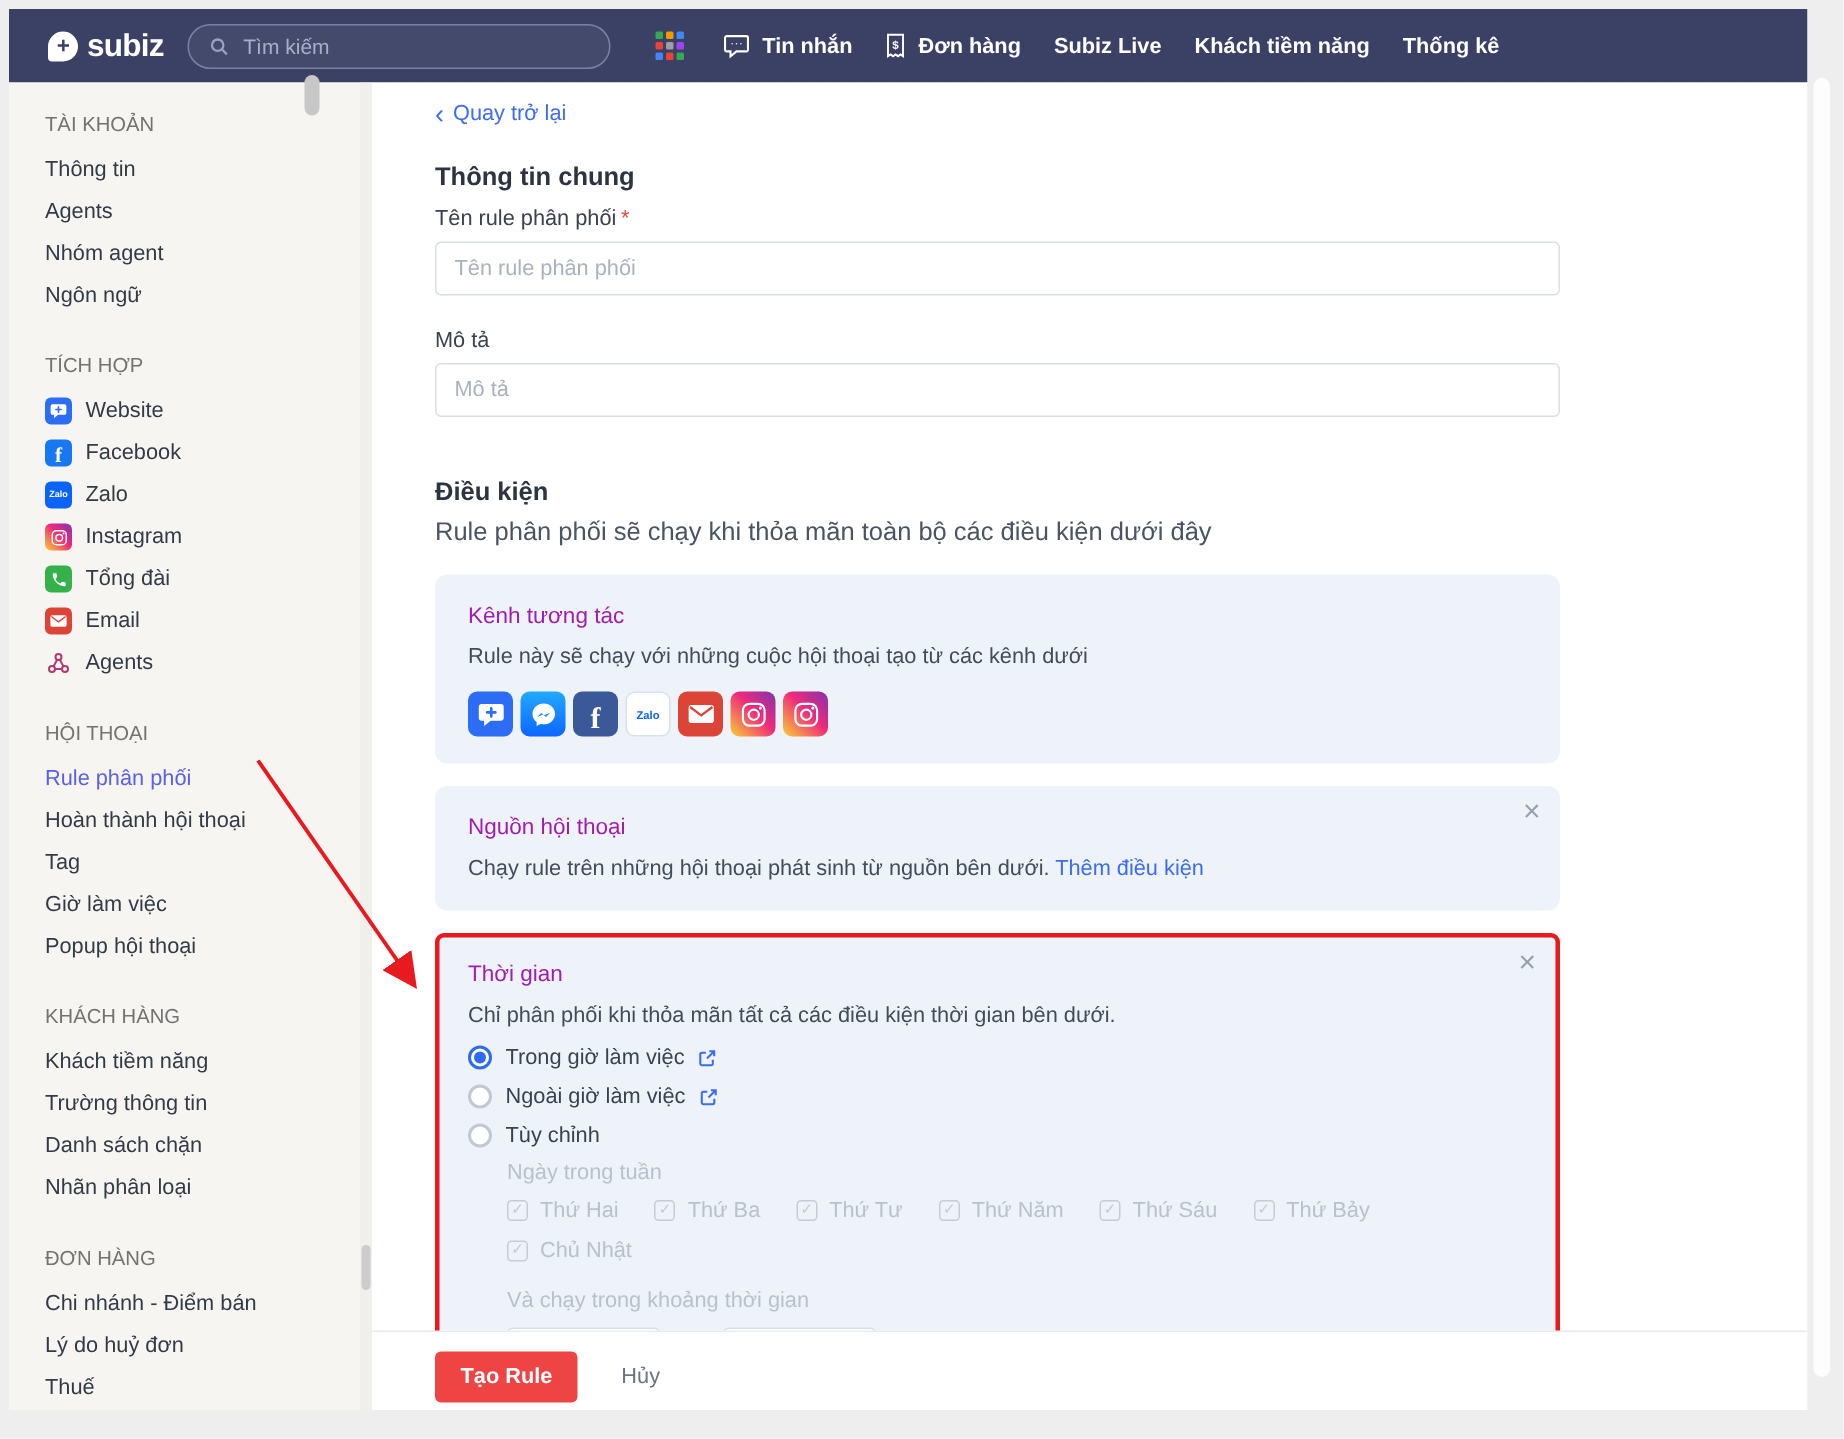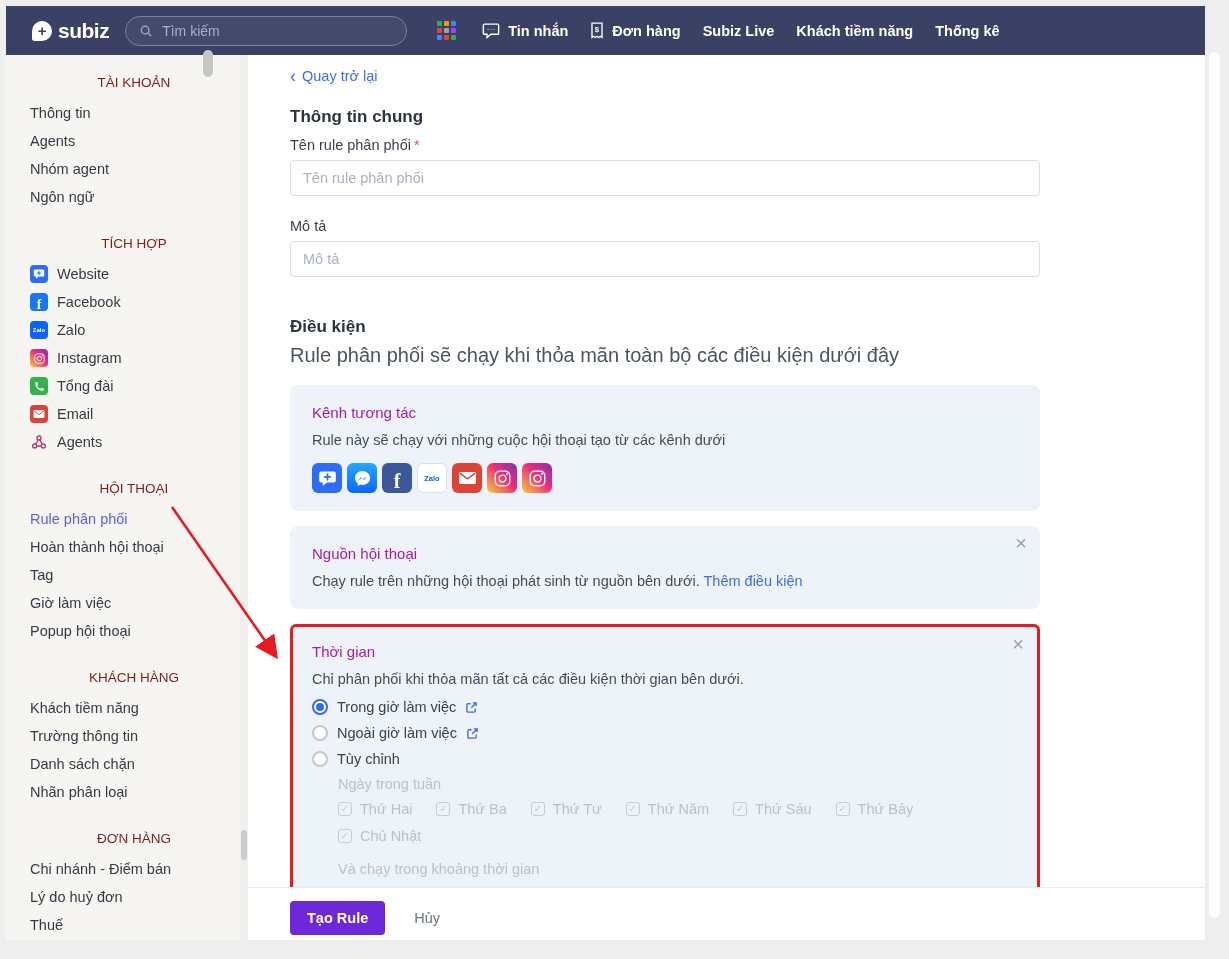--- a/index.html
+++ b/index.html
@@ -15,21 +15,21 @@
   .searchbox input { background:transparent; border:none; outline:none; color:#e8eaf2; font-size:14px; width:200px; font-family:inherit; }
   .searchbox input::placeholder { color:#a9afc8; }
   .grid-icon { margin-left:30px; width:19px; height:19px; display:grid; grid-template-columns:repeat(3,5px); grid-template-rows:repeat(3,5px); gap:2px; cursor:pointer; }
   .grid-icon i { display:block; border-radius:1px; }
   .nav-items { display:flex; align-items:center; gap:22px; margin-left:26px; }
   .nav-item { color:#ffffff; font-size:14.5px; font-weight:600; display:flex; align-items:center; gap:8px; cursor:pointer; white-space:nowrap; }
 
   
   .shell { display:flex; height:885px; }
   .sidebar { width:242px; background:#f7f5f1; padding:18px 10px 0 24px; position:relative; overflow:hidden; flex:none; }
-  .side-section-title { color:#7f1d1d; font-size:13.5px; margin:25px 0 9px;text-align:center; }
+  .side-section-title { color:#737373; font-size:13.5px; margin:25px 0 9px; }
   .side-section:first-child .side-section-title { margin-top:2px; }
   .side-item { display:flex; align-items:center; gap:9px; padding:4.5px 0; color:#333b47; font-size:14.5px; cursor:pointer; line-height:19px; }
   .side-item.active { color:#5a61e6; }
   .side-icon { width:18px; height:18px; border-radius:4px; flex:none; display:flex; align-items:center; justify-content:center; color:#fff; overflow:hidden; }
   .ig-grad { background:linear-gradient(45deg,#f9ce34,#ee2a7b 55%,#8134af); }
   .zalo-side { background:#0b63f7; font-size:6px; font-weight:700; color:#fff; }
   .sidebar-scrollbar { position:absolute; right:0; top:0; width:8px; height:100%; background:#f1efeb; }
   .sidebar-scrollbar .thumb { position:absolute; top:775px; left:1px; width:6px; height:30px; background:#cccccc; border-radius:3px; }
   .sidebar-grab { position:absolute; left:197px; top:44px; width:10px; height:27px; background:#c7c7c7; border-radius:5px; z-index:6; }
 
@@ -38,21 +38,21 @@
   .content-scroll { flex:1; padding:13px 0 0 42px; overflow:hidden; }
   .back-link { color:#3e6cf0; font-size:14.5px; display:inline-flex; align-items:center; gap:6px; cursor:pointer; }
   .back-chevron { font-size:18px; line-height:14px; }
   .h-main { font-size:17px; font-weight:700; color:#2b3440; margin:21px 0 10px; }
   .field-label { font-size:14.5px; color:#39424e; margin:6px 0 7px; }
   .req { color:#e8484d; margin-left:3px; }
   .text-input { width:750px; height:36px; border:1px solid #d8dde6; border-radius:4px; padding:0 12px; font-size:14.5px; color:#333b47; outline:none; font-family:inherit; background:#fff; }
   .text-input::placeholder { color:#aab2bf; }
   .gap-desc { margin-top:22px; }
   .h-cond { margin-top:40px; margin-bottom:7px; }
-  .section-sub { color:#4a5462; font-size:20px; margin-bottom:18px; }
+  .section-sub { color:#4a5462; font-size:17px; margin-bottom:18px; }
 
   .cond-box { width:750px; background:#eef3f9; border-radius:8px; padding:19px 22px 18px; margin-bottom:15px; position:relative; color:#3f4a58; font-size:14.5px; }
   .box-title { font-weight:400; color:#a21caf; font-size:15px; }
   .box-desc { margin-top:9px; color:#424c5a; line-height:20px; }
   .close-x { position:absolute; top:7px; right:13px; color:#98a1ad; font-size:20px; line-height:20px; cursor:pointer; }
   .inline-link { color:#3e6cf0; cursor:pointer; }
 
   .channel-row { display:flex; gap:5px; margin-top:13px; }
   .channel-icon { width:30px; height:30px; border-radius:6px; display:flex; align-items:center; justify-content:center; cursor:pointer; overflow:hidden; }
   .ch-subiz { background:#2d6df6; }
@@ -72,21 +72,21 @@
   .custom-section { color:#b9c1cd; margin-left:26px; }
   .days-label { margin:9px 0 9px; }
   .days-row { display:flex; gap:24px; align-items:center; margin-bottom:11px; }
   .day { display:flex; align-items:center; gap:8px; cursor:pointer; }
   .checkbox { width:14px; height:14px; border:1.5px solid #c6ccd6; border-radius:3px; display:flex; align-items:center; justify-content:center; font-size:10px; color:#c3c9d4; line-height:1; background:transparent; }
   .range-label { margin:17px 0 10px; }
   .time-row { display:flex; align-items:center; gap:10px; color:#b0b7c3; }
   .time-input { width:102px; height:32px; border:1px solid #d9dee6; border-radius:4px; background:#fff; display:flex; align-items:center; justify-content:space-between; padding:0 10px; color:#b0b7c3; font-size:14px; cursor:pointer; }
 
   .footer { border-top:1px solid #e8eaee; padding:13px 0 0 42px; height:53px; display:flex; align-items:flex-start; gap:29px; }
-  .btn-create { background:#6d28d9; color:#fff; border:none; border-radius:4px; padding:9px 17px; font-size:14.5px; font-weight:600; cursor:pointer; font-family:inherit; }
+  .btn-create { background:#ef4444; color:#fff; border:none; border-radius:4px; padding:9px 17px; font-size:14.5px; font-weight:600; cursor:pointer; font-family:inherit; }
   .btn-cancel { color:#6b7480; font-size:14.5px; margin-top:9px; cursor:pointer; }
 
   
   .page-scrollbar { position:absolute; right:0; top:0; width:24px; height:959px; background:#eeeeee; }
   .page-scrollbar .thumb { position:absolute; left:4px; top:52px; width:11px; height:866px; background:#fdfdfd; border-radius:6px; }
 
   .arrow-overlay { position:absolute; left:0; top:0; z-index:40; pointer-events:none; }
 </style>
 </head>
 <body>

